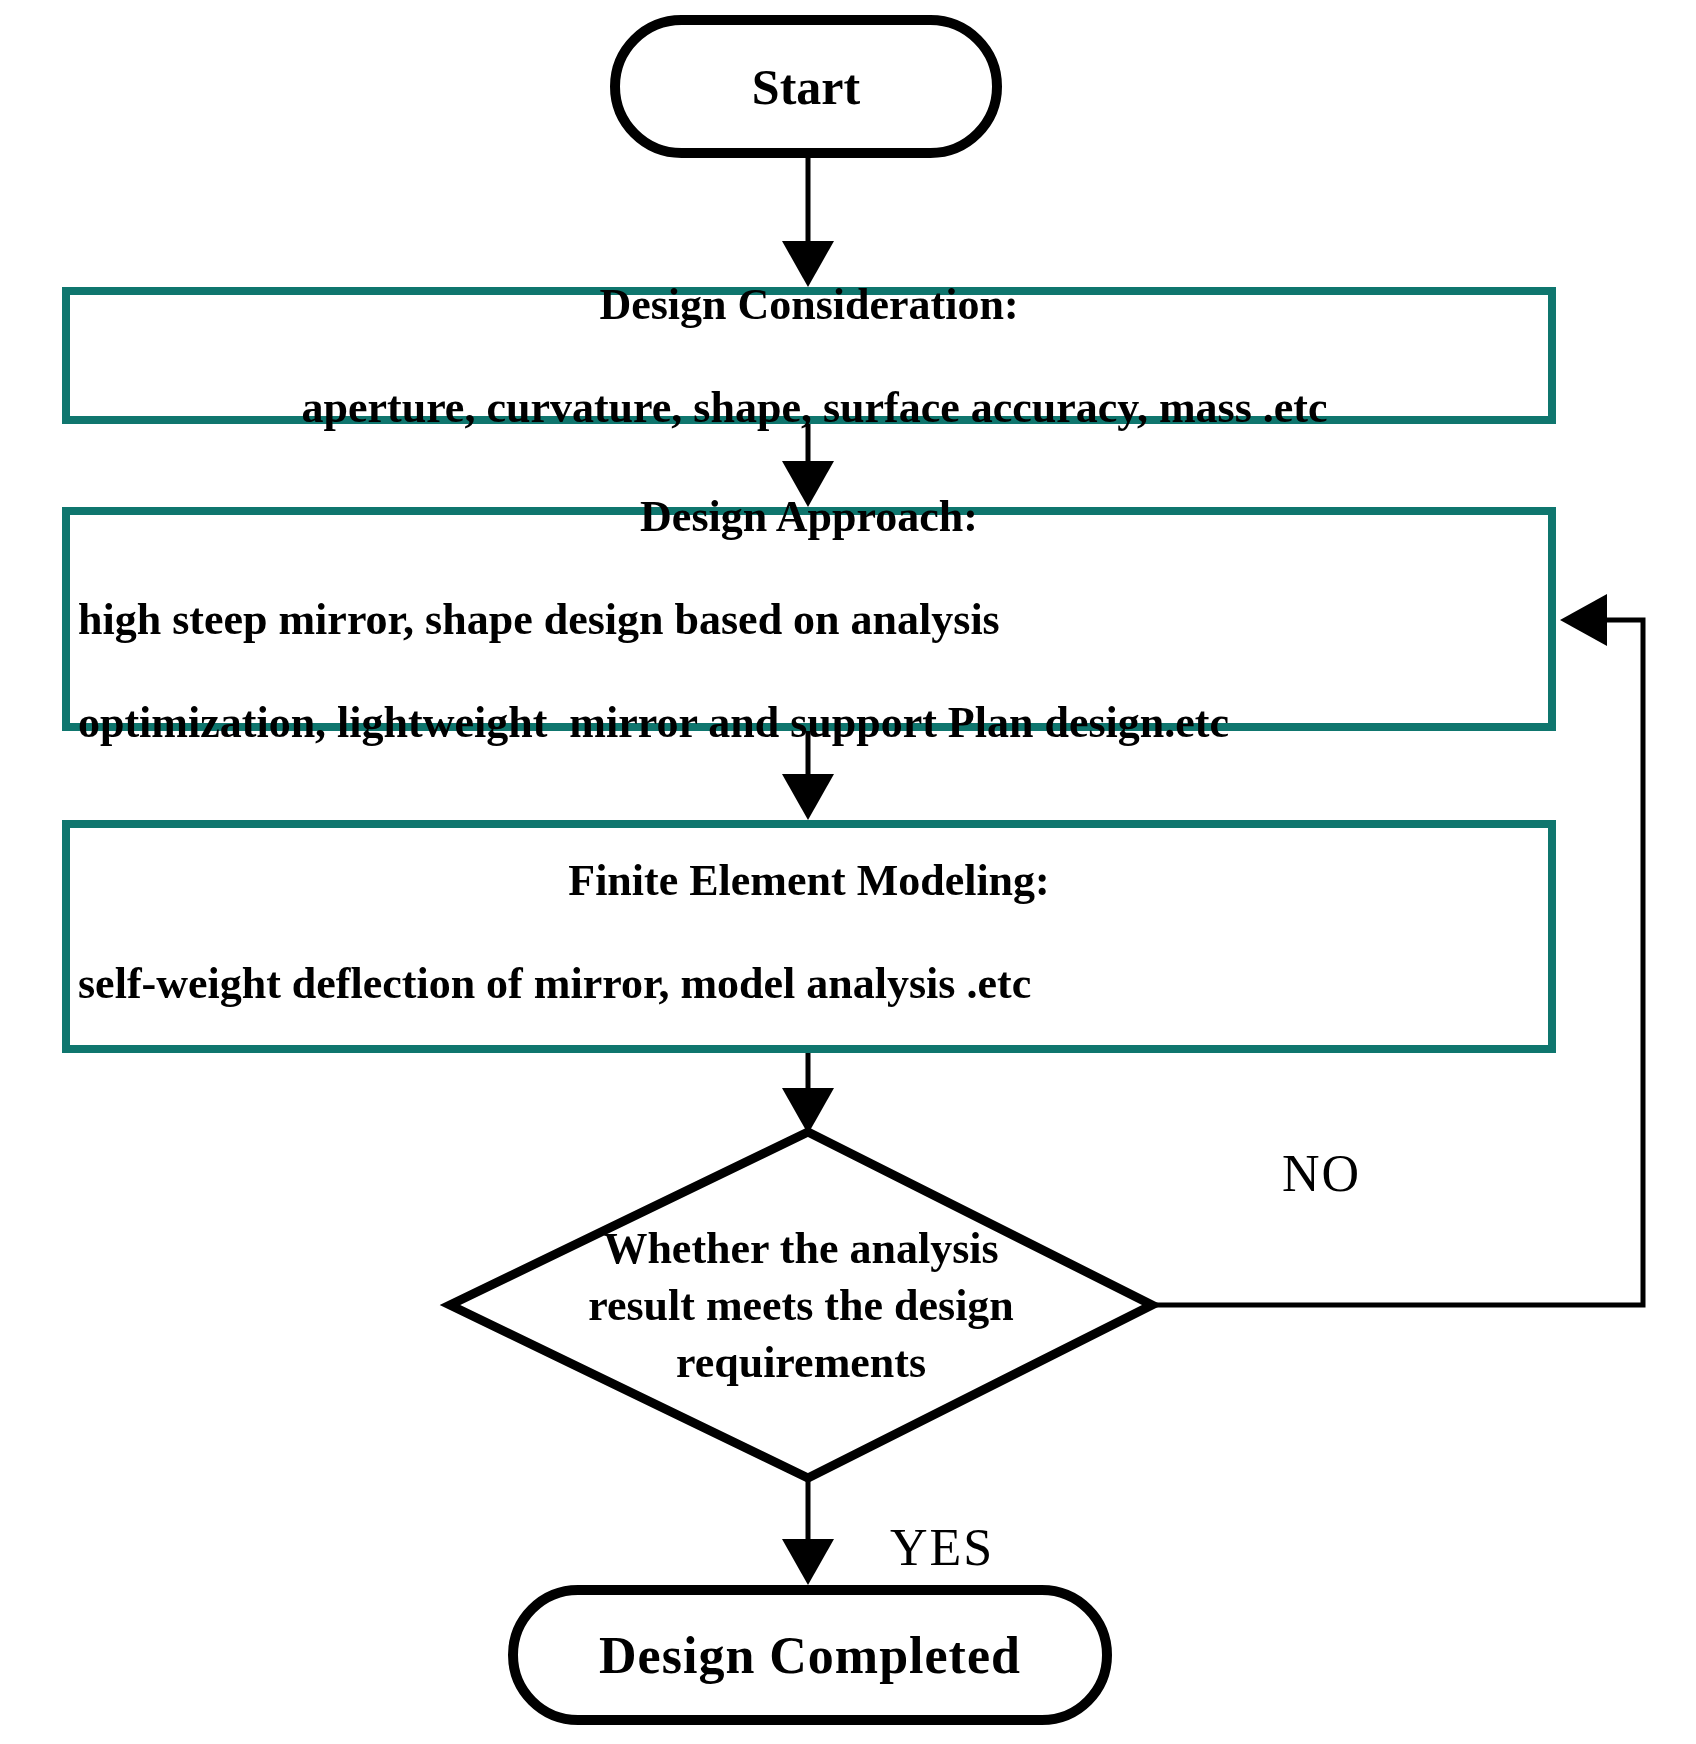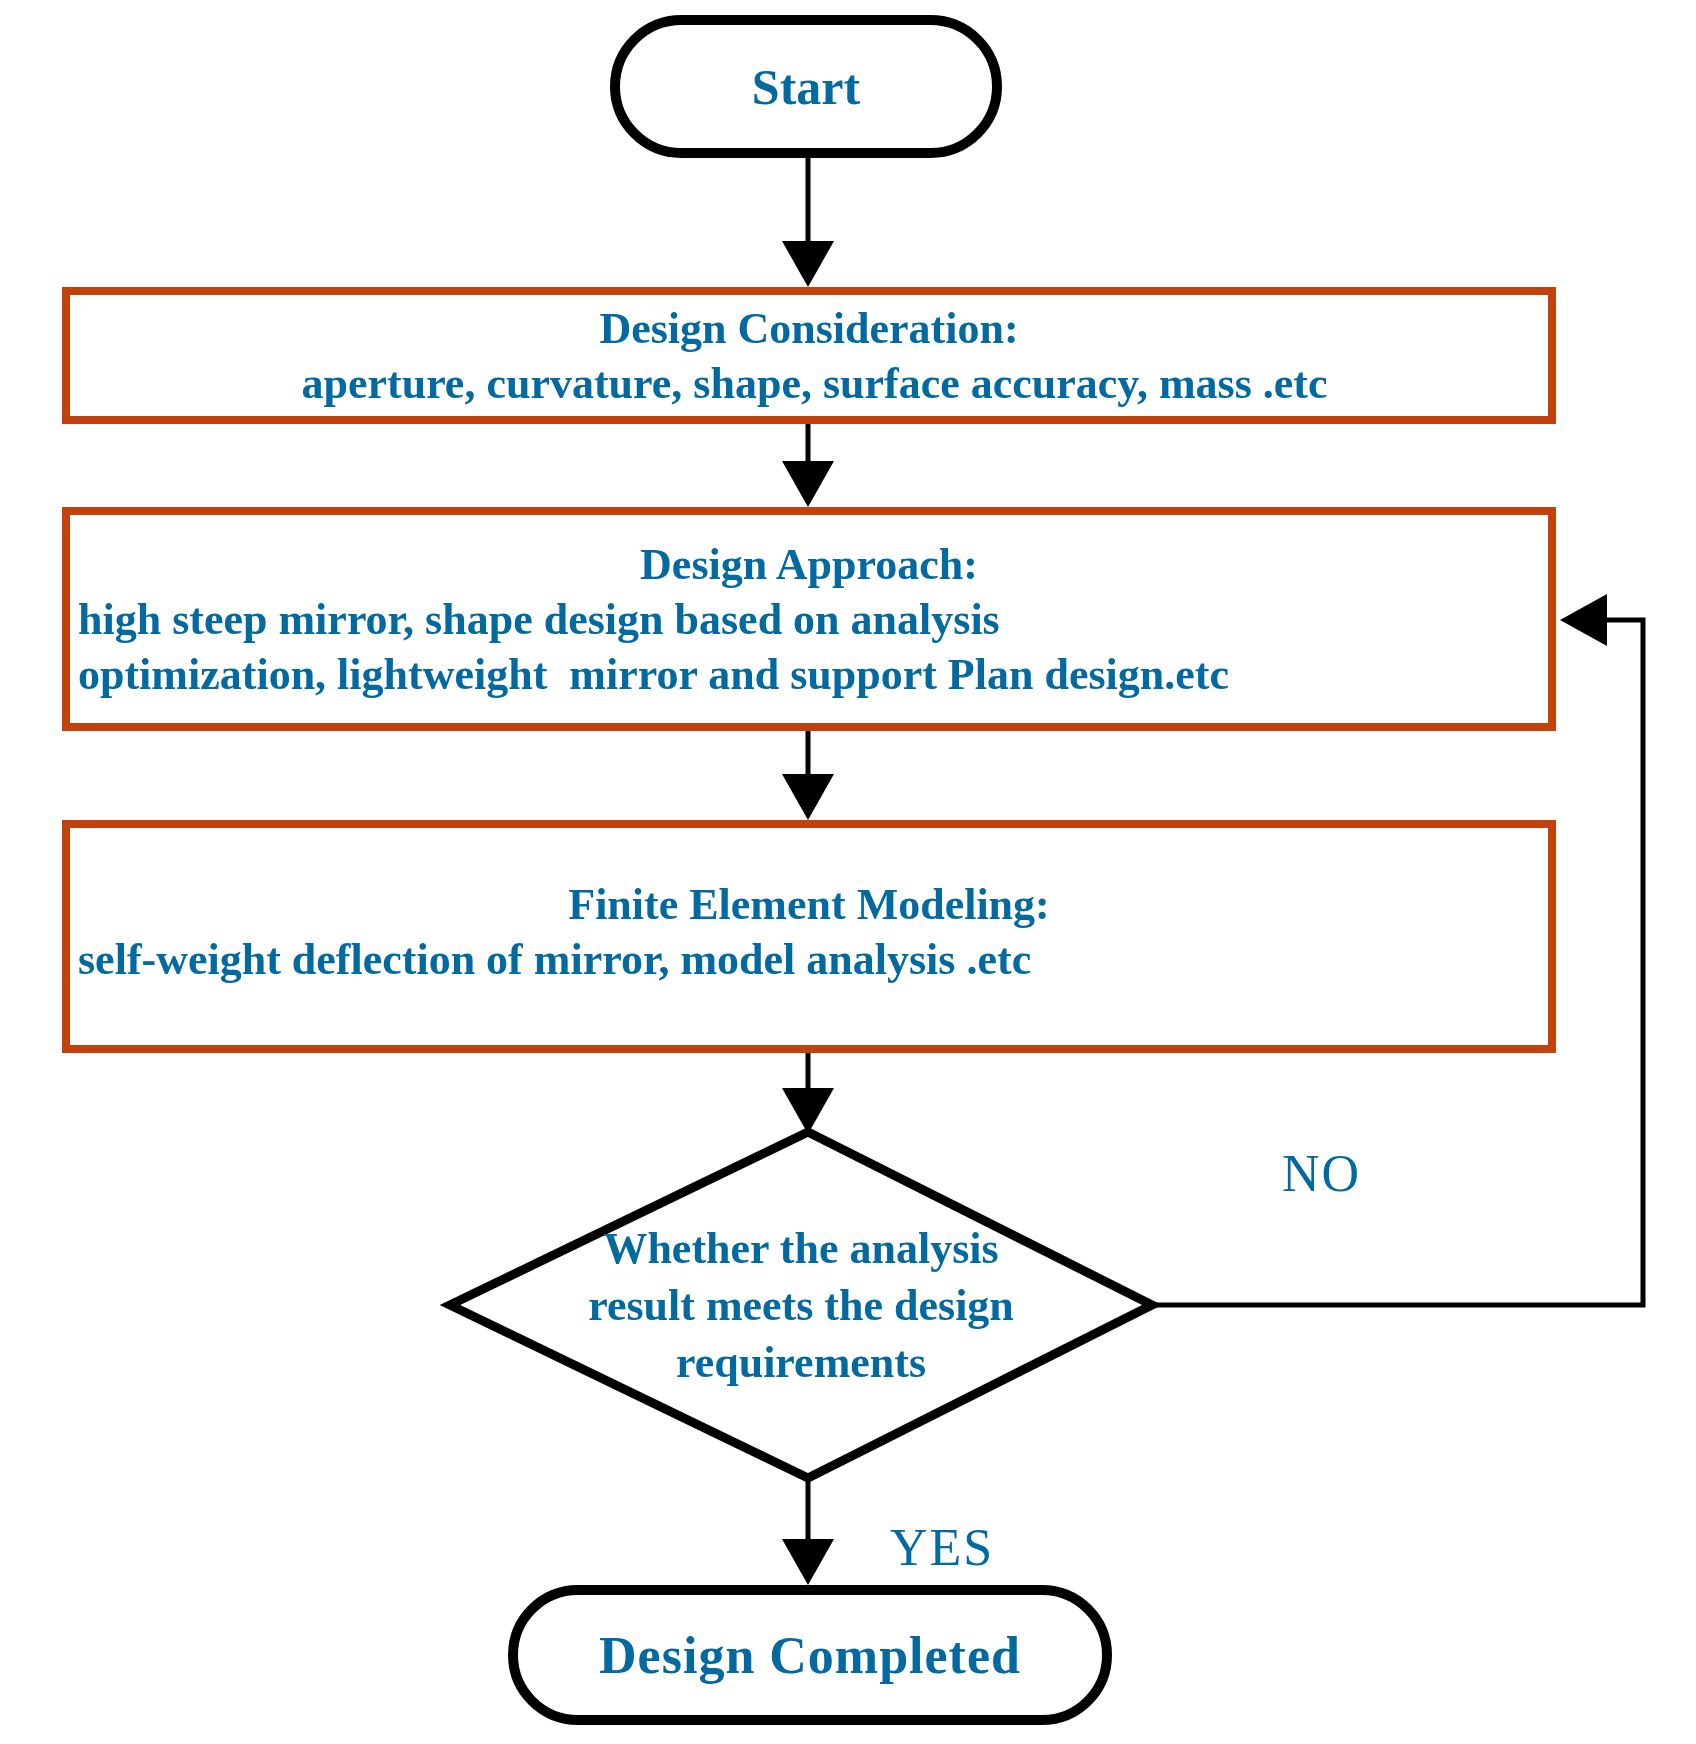--- a/index.html
+++ b/index.html
@@ -6,21 +6,21 @@
     margin: 0;
     padding: 0;
     background: #ffffff;
   }
   .canvas {
     position: relative;
     width: 1696px;
     height: 1744px;
     background: #ffffff;
     font-family: "Liberation Serif", serif;
-    color: #0369a1;
+    color: #000000;
     overflow: hidden;
   }
   .connector-layer {
     position: absolute;
     left: 0;
     top: 0;
     width: 1696px;
     height: 1744px;
   }
   .terminator {
@@ -48,30 +48,31 @@
     width: 604px;
     height: 140px;
     font-size: 52px;
     letter-spacing: 1px;
   }
   .proc {
     position: absolute;
     box-sizing: border-box;
     left: 62px;
     width: 1494px;
-    border: 8px solid #c2410c;
+    border: 8px solid #0f766e;
     background: #ffffff;
     font-weight: 700;
     font-size: 44px;
     line-height: 55px;
     display: flex;
     flex-direction: column;
     justify-content: center;
     z-index: 2;
     white-space: pre-wrap;
+    gap: 48px;
   }
   .box-consideration { top: 287px; height: 137px; }
   .box-approach      { top: 507px; height: 224px; }
   .box-fem           { top: 820px; height: 233px; padding-bottom: 10px; }
   .proc-title { text-align: center; }
   .proc-body-center { text-align: center; margin-left: 11px; }
   .proc-body-left { text-align: left; padding-left: 8px; }
   .decision-text {
     position: absolute;
     left: 450px;

